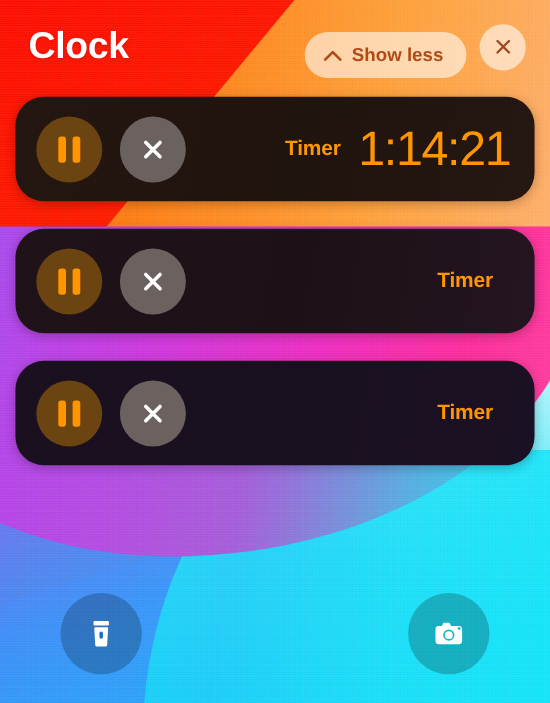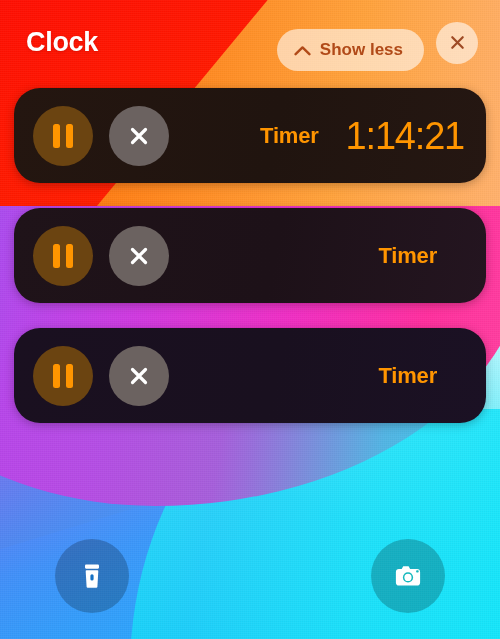--- a/index.html
+++ b/index.html
@@ -134,21 +134,21 @@
     position: absolute;
     left: 0; right: 0; top: 0;
     height: 85px;
     display: flex;
     align-items: center;
     padding: 0 22px 0 26px;
     box-sizing: border-box;
   }
   .app-title {
     color: #ffffff;
-    font-size: 27px;
+    font-size: 34px;
     font-weight: bold;
     letter-spacing: -0.3px;
     text-shadow: 0 1px 3px rgba(120,0,0,.25);
     flex: 0 0 auto;
   }
   .header-spacer { flex: 1 1 auto; }
 
   .show-less-btn {
     display: flex;
     align-items: center;
@@ -235,29 +235,29 @@
   }
   .ctrl-stop {
     background: #6b6260;
   }
   .ctrl-stop svg { display: block; }
 
   .card-spacer { flex: 1 1 auto; }
 
   .timer-label {
     color: #ff9500;
-    font-size: 22px;
+    font-size: 19px;
     font-weight: bold;
-    margin-right: 27px;
+    margin-right: 16px;
     flex: 0 0 auto;
     letter-spacing: -0.2px;
   }
   .timer-value {
     color: #ff9500;
-    font-size: 38px;
+    font-size: 44px;
     font-weight: 300;
     letter-spacing: -1.2px;
     flex: 0 0 auto;
     line-height: 1;
   }
 
   
   .quick-actions {
     position: absolute;
     left: 0; right: 0;

